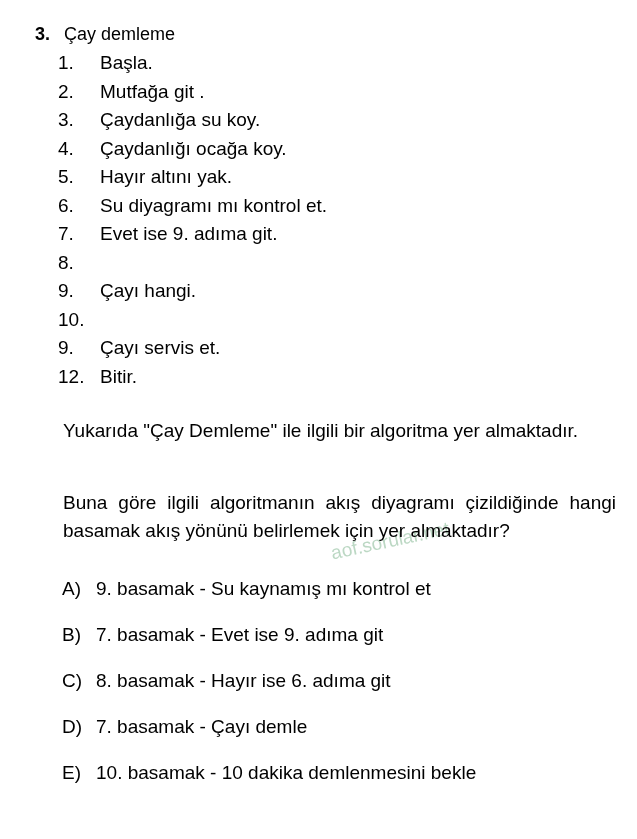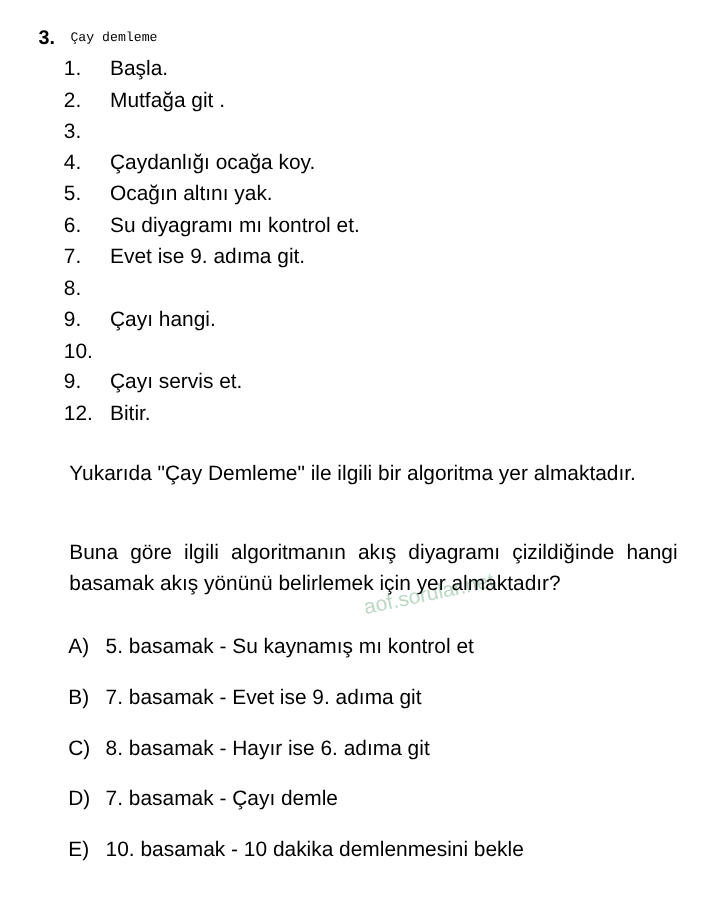--- a/index.html
+++ b/index.html
@@ -56,24 +56,23 @@
   }
   .q-num {
     font-weight: bold;
     font-size: 18px;
     width: 26px;
     flex: 0 0 26px;
     text-align: right;
     line-height: 28px;
   }
   .q-title {
-    font-size: 12px;
+    font-size: 18px;
     line-height: 28px;
     padding-left: 14px;
-    font-family: Liberation Mono, monospace;
   }
   .steps {
     margin-top: 1px;
     padding-left: 34px;
   }
   .step {
     display: flex;
     align-items: baseline;
     line-height: 28.5px;
     font-size: 19px;
@@ -143,28 +142,29 @@
       <div class="step">
         <span class="step-num">1.</span>
         <span class="step-text">Başla.</span>
       </div>
       <div class="step">
         <span class="step-num">2.</span>
         <span class="step-text">Mutfağa git .</span>
       </div>
       <div class="step">
         <span class="step-num">3.</span>
+        <span class="step-text">Çaydanlığa su koy.</span>
       </div>
       <div class="step">
         <span class="step-num">4.</span>
         <span class="step-text">Çaydanlığı ocağa koy.</span>
       </div>
       <div class="step">
         <span class="step-num">5.</span>
-        <span class="step-text">Ocağın altını yak.</span>
+        <span class="step-text">Hayır altını yak.</span>
       </div>
       <div class="step">
         <span class="step-num">6.</span>
         <span class="step-text">Su diyagramı mı kontrol et.</span>
       </div>
       <div class="step">
         <span class="step-num">7.</span>
         <span class="step-text">Evet ise 9. adıma git.</span>
       </div>
       <div class="step">
@@ -187,21 +187,21 @@
       </div>
     </div>
 
     <div class="para">Yukarıda "Çay Demleme" ile ilgili bir algoritma yer almaktadır.</div>
 
     <div class="para bold">Buna göre ilgili algoritmanın akış diyagramı çizildiğinde hangi basamak akış yönünü belirlemek için yer almaktadır?</div>
 
     <div class="options">
       <div class="option">
         <span class="opt-label">A)</span>
-        <span class="opt-text">5. basamak - Su kaynamış mı kontrol et</span>
+        <span class="opt-text">9. basamak - Su kaynamış mı kontrol et</span>
       </div>
       <div class="option">
         <span class="opt-label">B)</span>
         <span class="opt-text">7. basamak - Evet ise 9. adıma git</span>
       </div>
       <div class="option">
         <span class="opt-label">C)</span>
         <span class="opt-text">8. basamak - Hayır ise 6. adıma git</span>
       </div>
       <div class="option">

